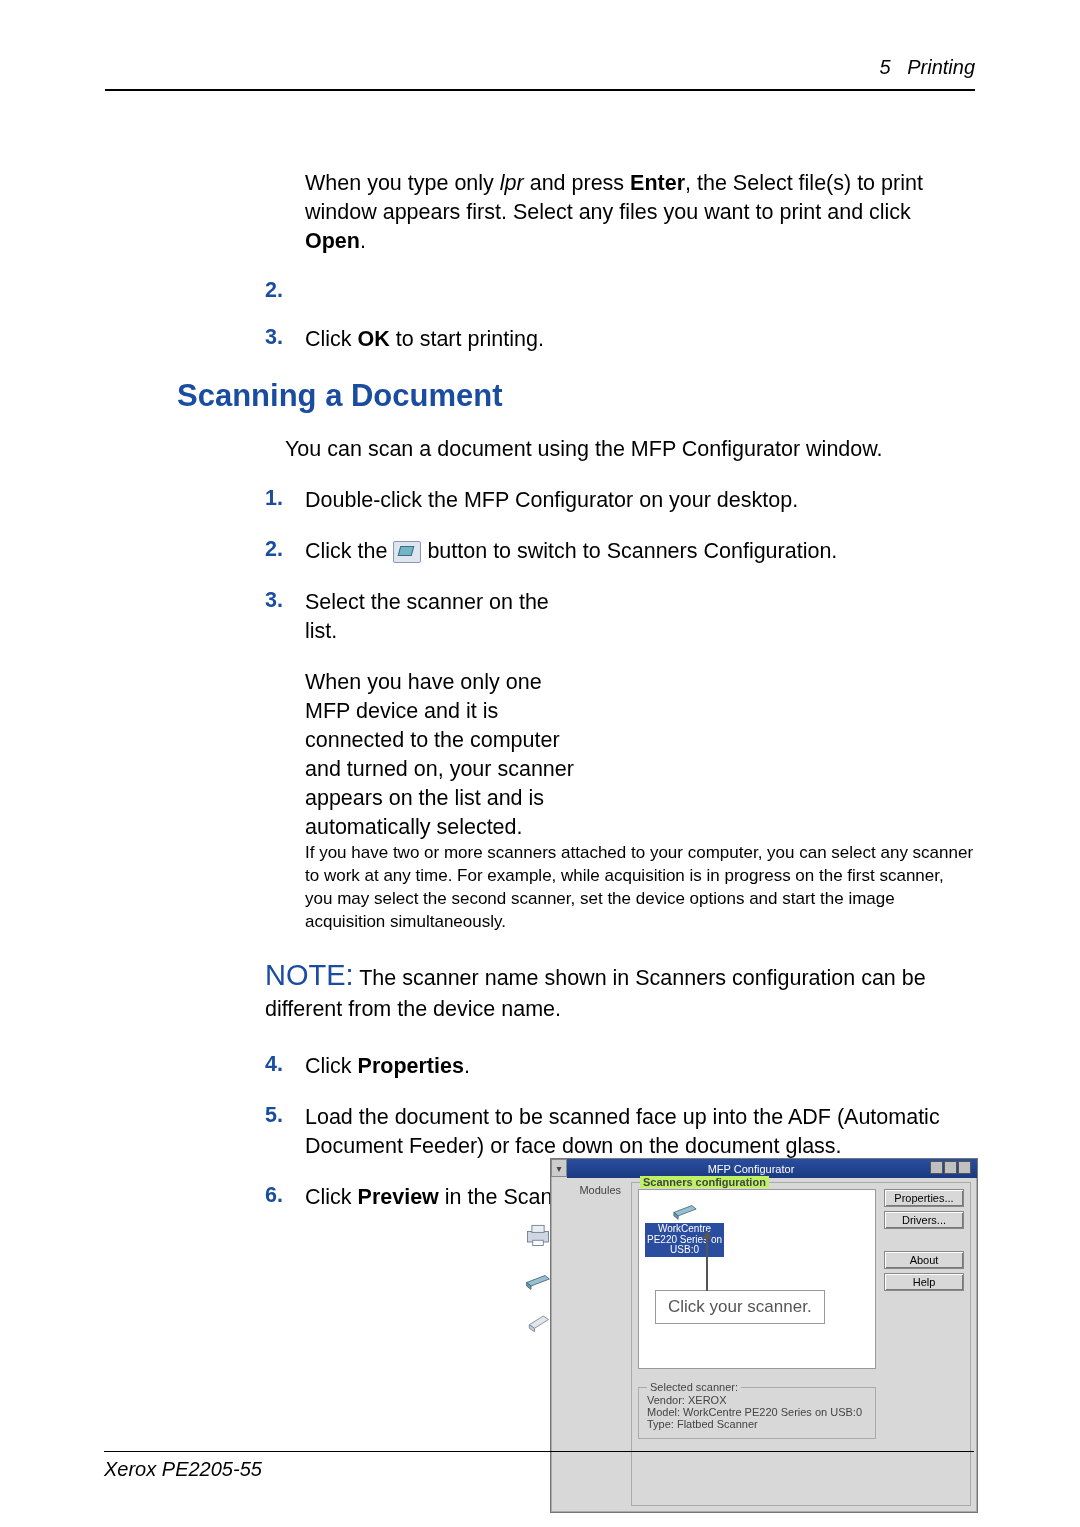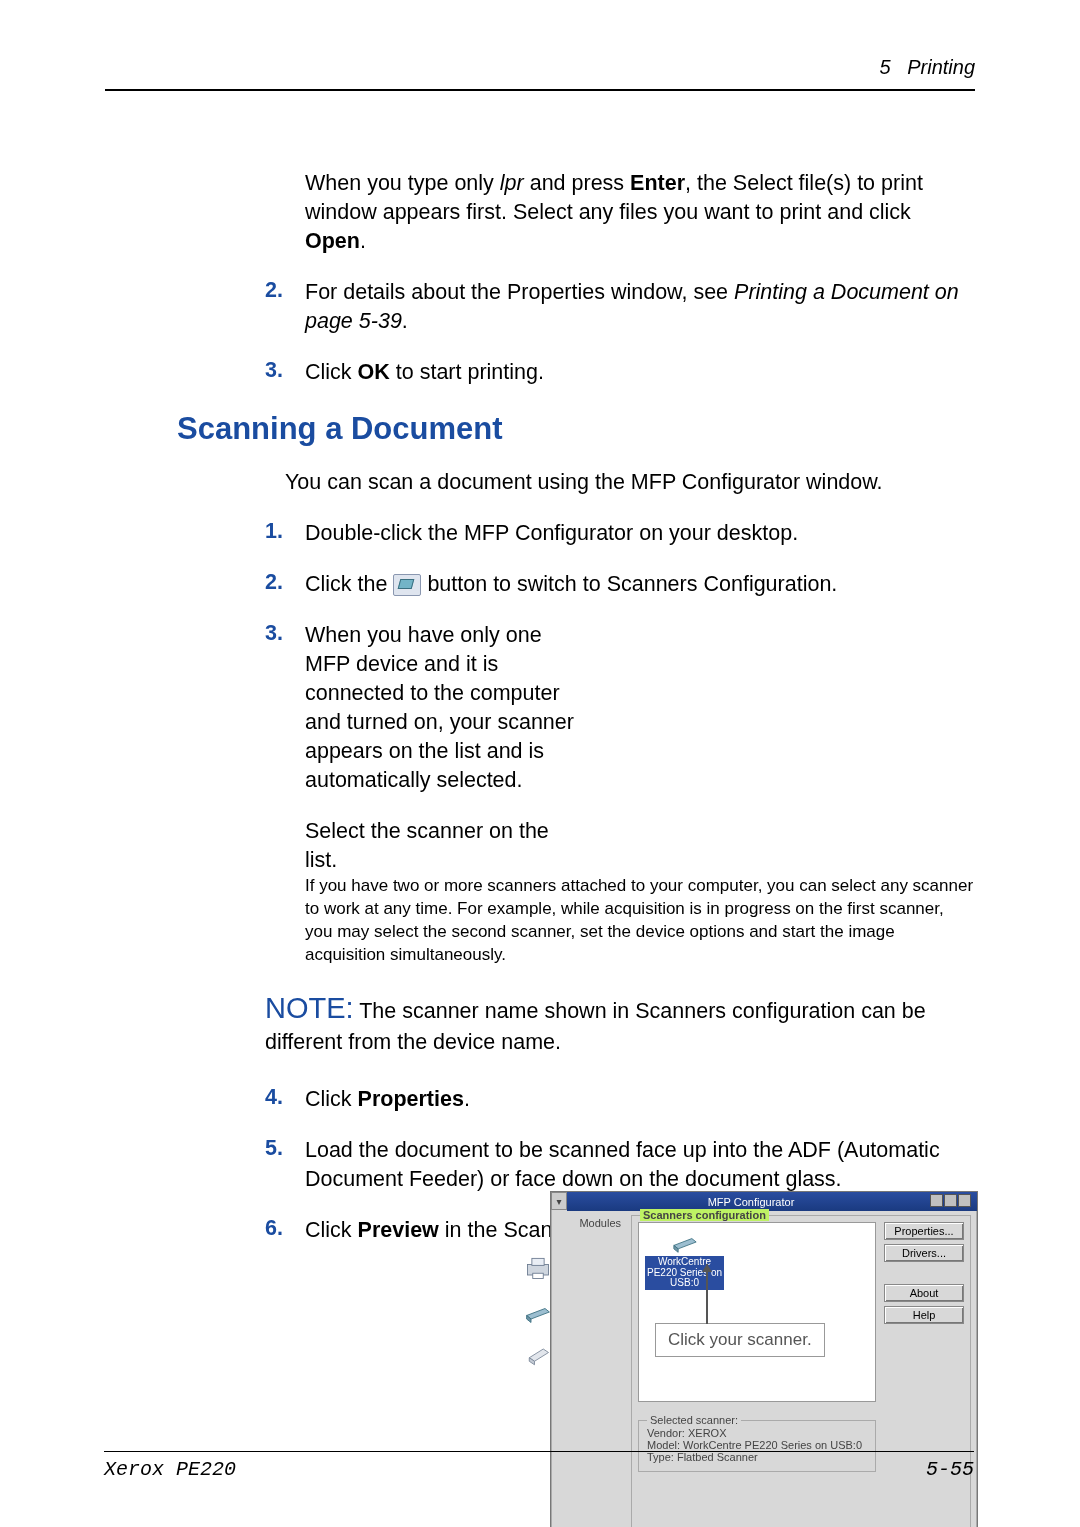--- a/index.html
+++ b/index.html
@@ -272,47 +272,42 @@
     left:104px;
     width:870px;
   }
   .footer-hr {
     border:none;
     border-top:1.5px solid #000;
     margin:0 0 6px 0;
   }
   .footer-row {
     display:flex;
-    justify-content:space-between;
     font-style:italic;
     font-size:20px;
-    font-family:Liberation Mono, monospace;
   }
 </style>
 </head>
 <body>
 
 <div class="page">
   <div class="header-right">
     <span>5</span>&nbsp;&nbsp;&nbsp;<span>Printing</span>
   </div>
   <hr class="hr-top">
 
   <div class="content">
 
     <p class="para">
       <span>When you type only </span><span class="i">lpr</span><span> and press </span><span class="b">Enter</span><span>, the Select file(s) to print window appears first.  Select any files you want to print and click </span><span class="b">Open</span><span>.</span>
     </p>
 
     <div class="ol-item">
       <div class="ol-num">2.</div>
       <div class="ol-body">
-        <p>
-          <span>For details about the Properties window, see </span><span class="i">Printing a Document on page  5-39</span><span>.</span>
-        </p>
       </div>
     </div>
 
     <div class="ol-item">
       <div class="ol-num">3.</div>
       <div class="ol-body">
         <p>
           <span>Click </span><span class="b">OK</span><span> to start printing.</span>
         </p>
       </div>
@@ -335,22 +330,22 @@
         <p>
           <span>Click the </span><span class="inline-icon"></span><span> button to switch to Scanners Configuration.</span>
         </p>
       </div>
     </div>
 
     <div class="wrap-block">
       <div class="ol-item" style="margin-bottom:0;">
         <div class="ol-num">3.</div>
         <div class="ol-body" style="width:280px;flex:0 0 280px;">
+          <p class="para-narrow" style="margin-left:0;">Select the scanner on the list.</p>
           <p class="para-narrow" style="margin-left:0;">When you have only one MFP device and it is connected to the computer and turned on, your scanner appears on the list and is automatically selected.</p>
-          <p class="para-narrow" style="margin-left:0;">Select the scanner on the list.</p>
         </div>
       </div>
       <p style="margin:0 0 22px 200px; font-size:17px; line-height:1.35;">If you have two or more scanners attached to your computer, you can select any scanner to work at any time. For example, while acquisition is in progress on the first scanner, you may select the second scanner, set the device options and start the image acquisition simultaneously.</p>
 
       <div class="float-wrap">
         <div class="cfg-window">
           <div style="display:flex;align-items:flex-start;">
             <div class="left-collapse">▾</div>
             <div style="flex:1;">
               <div class="cfg-title">

